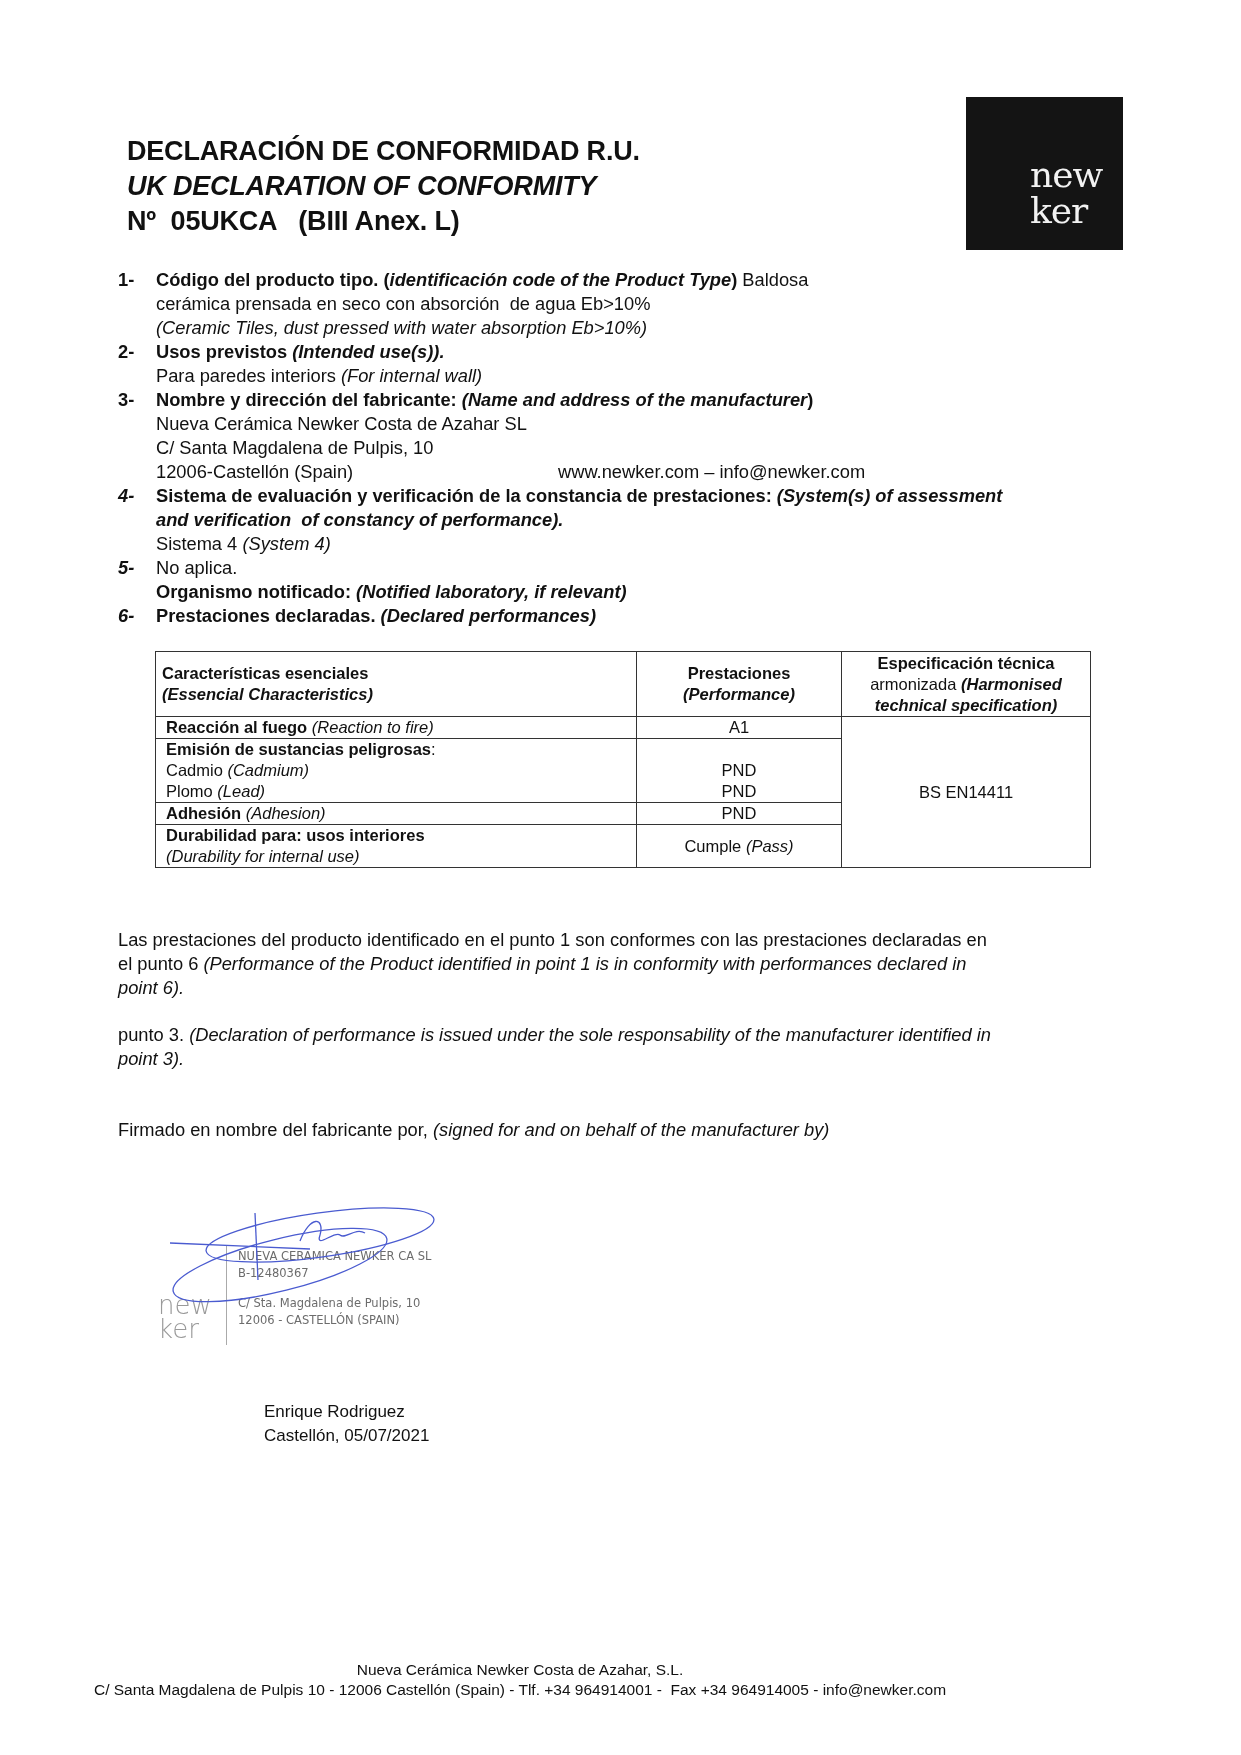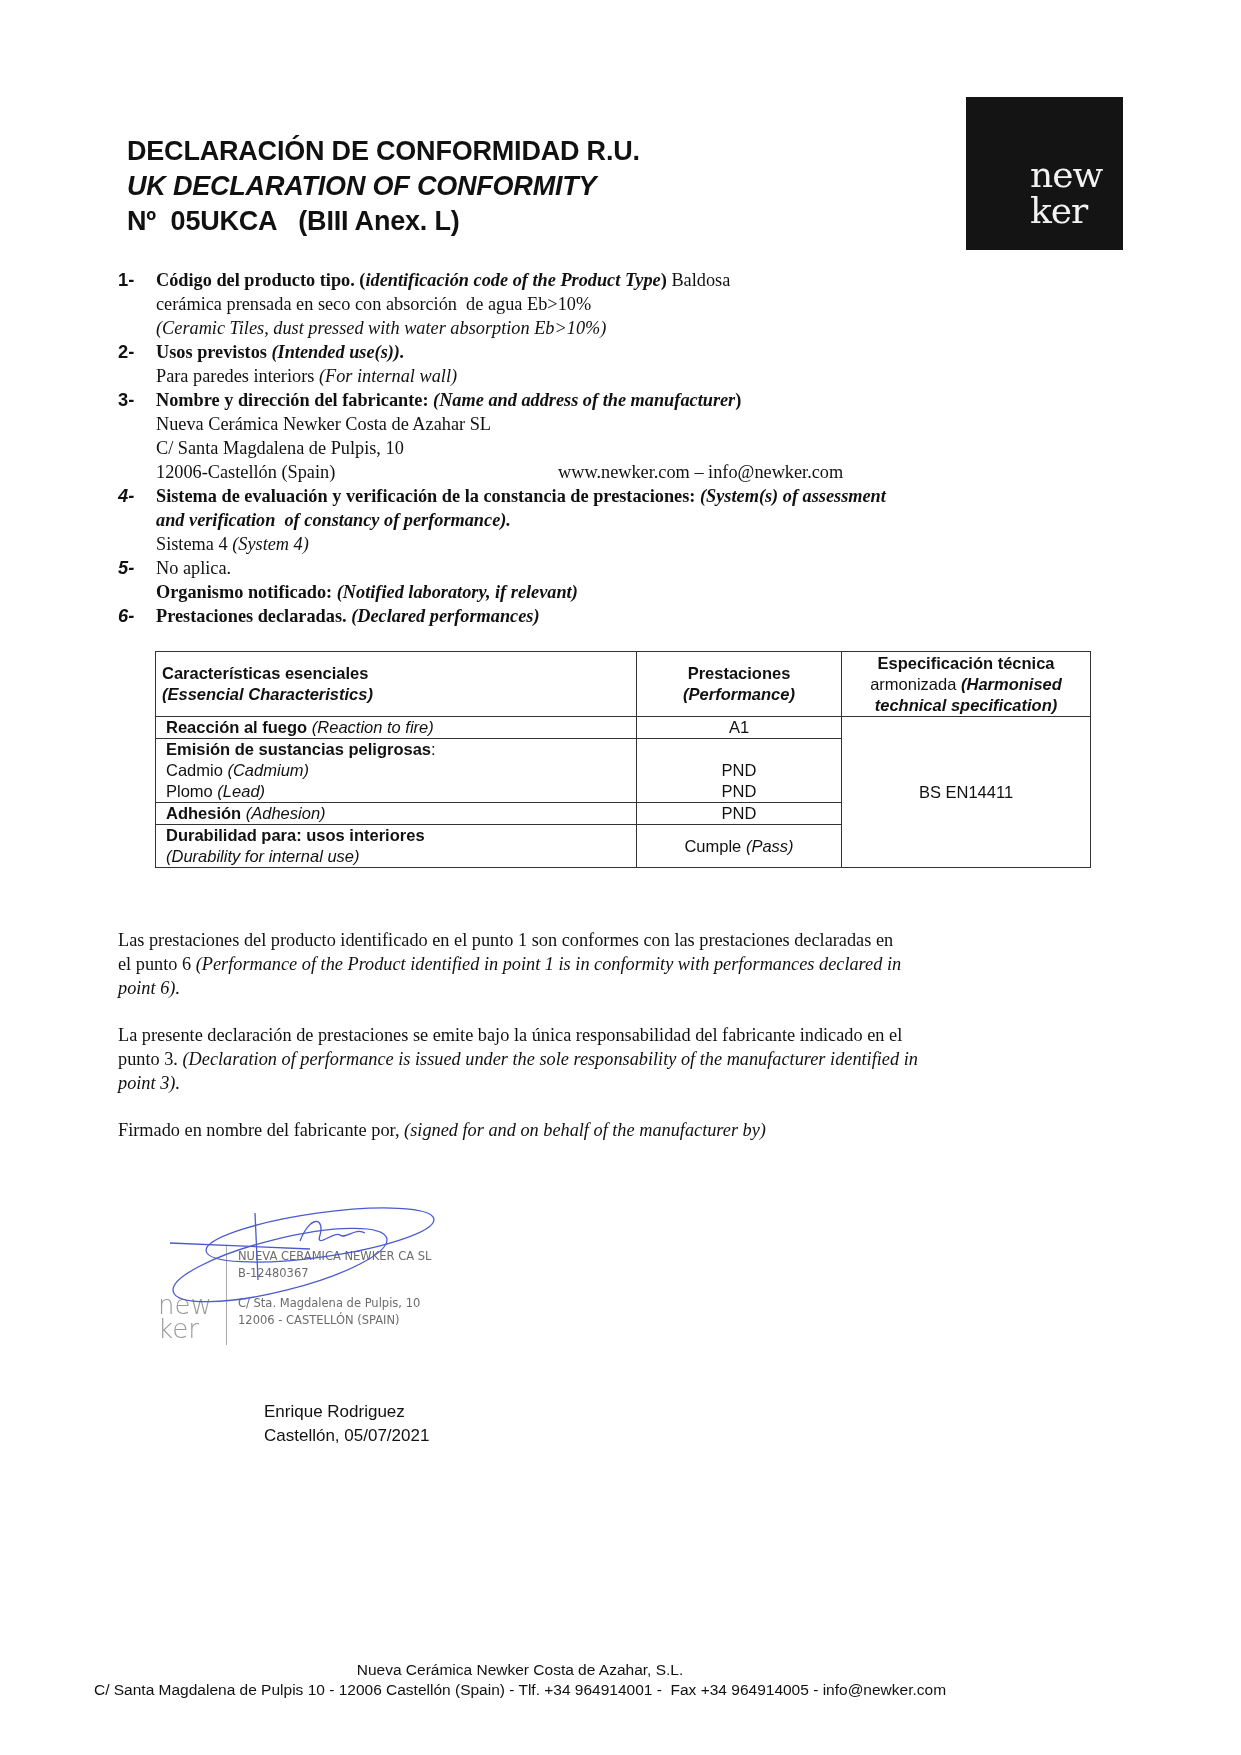--- a/index.html
+++ b/index.html
@@ -19,21 +19,21 @@
   .logo { left: 966px; top: 97px; width: 157px; height: 153px; background: #141414; }
   .logo-text { position: absolute; left: 64px; top: 60px; color: #f2f2f2;
     font-family: "DejaVu Serif", serif; font-size: 36px; line-height: 36px; letter-spacing: -1px; }
 
   
   .list { left: 118px; top: 268px; width: 1010px; font-size: 18.3px; line-height: 24px; }
   .li { display: flex; }
   .num { width 38px; min-width: 38px; font-weight: bold; }
   .num.it { font-style: italic; }
   .body { flex: 1; }
-  .line { white-space: nowrap; font-family: Liberation Serif, serif; }
+  .line { white-space: nowrap; }
 
   
   .tbl { left: 155px; top: 651px; border-collapse: collapse; font-size: 16.5px; line-height: 21px; }
   .tbl td, .tbl th { border: 1.5px solid #333; padding: 0 10px; vertical-align: middle; }
   .tbl th { font-weight: bold; text-align: center; height: 64px; padding: 0 6px; }
   .c1 { width: 460px; text-align: left; }
   .c2 { width: 184px; text-align: center; }
   .c3 { width: 228px; text-align: center; margin-top: 19px; }
   .tbl td.c1 { padding: 0 10px; }
   .rowh-s { height: 21px; }
@@ -171,21 +171,20 @@
 </tbody>
   </table>
 
 <div class="abs para" style="top:928px;">
   <div class="line">Las prestaciones del producto identificado en el punto 1 son conformes con las prestaciones declaradas en</div>
   <div class="line"><span>el punto 6 </span><span class="i">(Performance of the Product identified in point 1 is in conformity with performances declared in</span></div>
   <div class="line i">point 6).</div>
 </div>
 
 <div class="abs para" style="top:1023px;">
-  <div class="line">La presente declaración de prestaciones se emite bajo la única responsabilidad del fabricante indicado en el</div>
   <div class="line"><span>punto 3. </span><span class="i">(Declaration of performance is issued under the sole responsability of the manufacturer identified in</span></div>
   <div class="line i">point 3).</div>
 </div>
 
 <div class="abs para" style="top:1118px;">
   <div class="line"><span>Firmado en nombre del fabricante por</span><span>,</span><span class="i"> (signed for and on behalf of the manufacturer by)</span></div>
 </div>
 
 <div class="abs stamp">
   <div class="stamp-div"></div>

